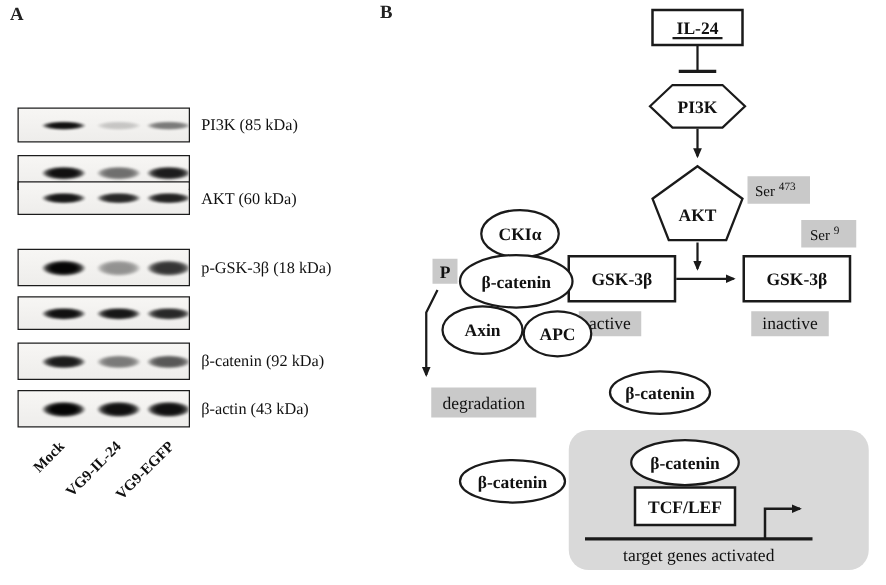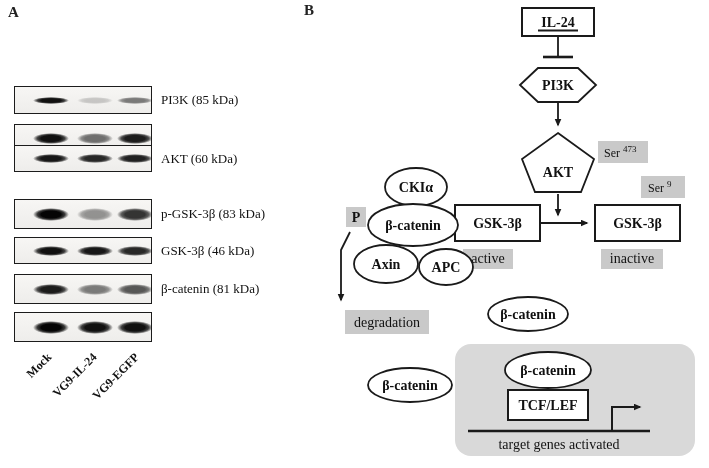--- a/index.html
+++ b/index.html
@@ -71,44 +71,44 @@
           <div class="band" style="left: 102px; top: 8px; width: 36px; height: 9px; opacity: 0.88;"></div>
         </div>
       <div class="blot-label">AKT (60 kDa)</div>
     </div>
     <div class="blot-row" style="top:199px">
       <div class="blot-box" style="height:28px">
           <div class="band" style="left: 18px; top: 7.5px; width: 36px; height: 13px; opacity: 1;"></div>
           <div class="band" style="left: 62px; top: 7.5px; width: 36px; height: 13px; opacity: 0.4;"></div>
           <div class="band" style="left: 102px; top: 7.5px; width: 36px; height: 13px; opacity: 0.8;"></div>
         </div>
-      <div class="blot-label">p-GSK-3β (83 kDa)</div>
+      <div class="blot-label">p-GSK-3β (18 kDa)</div>
     </div>
     <div class="blot-row" style="top:237px">
       <div class="blot-box" style="height:25px">
           <div class="band" style="left: 18px; top: 7.5px; width: 36px; height: 10px; opacity: 0.95;"></div>
           <div class="band" style="left: 62px; top: 7.5px; width: 36px; height: 10px; opacity: 0.92;"></div>
           <div class="band" style="left: 102px; top: 7.5px; width: 36px; height: 10px; opacity: 0.85;"></div>
         </div>
-      <div class="blot-label">GSK-3β (46 kDa)</div>
     </div>
     <div class="blot-row" style="top:274px">
       <div class="blot-box" style="height:28px">
           <div class="band" style="left: 18px; top: 8.5px; width: 36px; height: 11px; opacity: 0.9;"></div>
           <div class="band" style="left: 62px; top: 8.5px; width: 36px; height: 11px; opacity: 0.5;"></div>
           <div class="band" style="left: 102px; top: 8.5px; width: 36px; height: 11px; opacity: 0.65;"></div>
         </div>
-      <div class="blot-label">β-catenin (81 kDa)</div>
+      <div class="blot-label">β-catenin (92 kDa)</div>
     </div>
     <div class="blot-row" style="top:312px">
       <div class="blot-box" style="height:28px">
           <div class="band" style="left: 18px; top: 7.5px; width: 36px; height: 13px; opacity: 1;"></div>
           <div class="band" style="left: 62px; top: 7.5px; width: 36px; height: 13px; opacity: 0.95;"></div>
           <div class="band" style="left: 102px; top: 7.5px; width: 36px; height: 13px; opacity: 0.95;"></div>
         </div>
+      <div class="blot-label">β-actin (43 kDa)</div>
     </div>
 
     <div class="lane-label" style="right:256px">Mock</div>
     <div class="lane-label" style="right:210px">VG9-IL-24</div>
     <div class="lane-label" style="right:168px">VG9-EGFP</div>
   </div>
 
   <div class="panel-b">
     <div class="panel-label">B</div>
 

